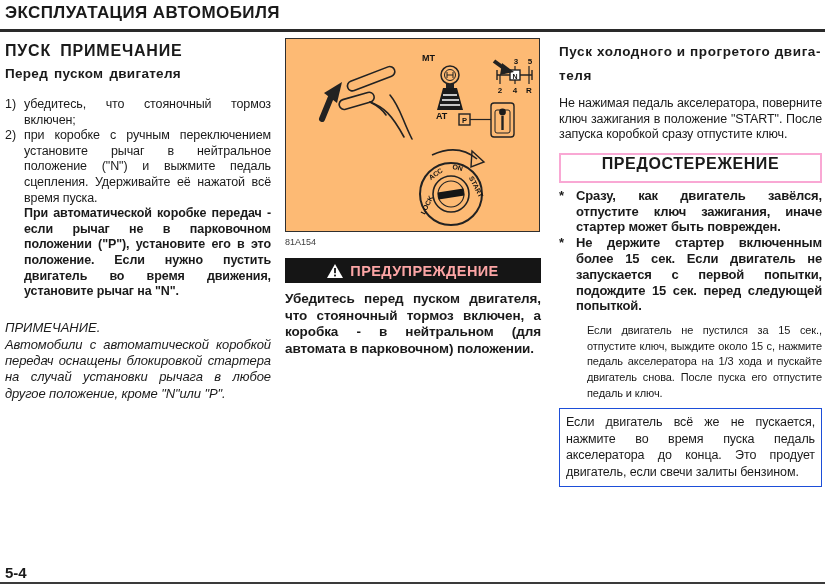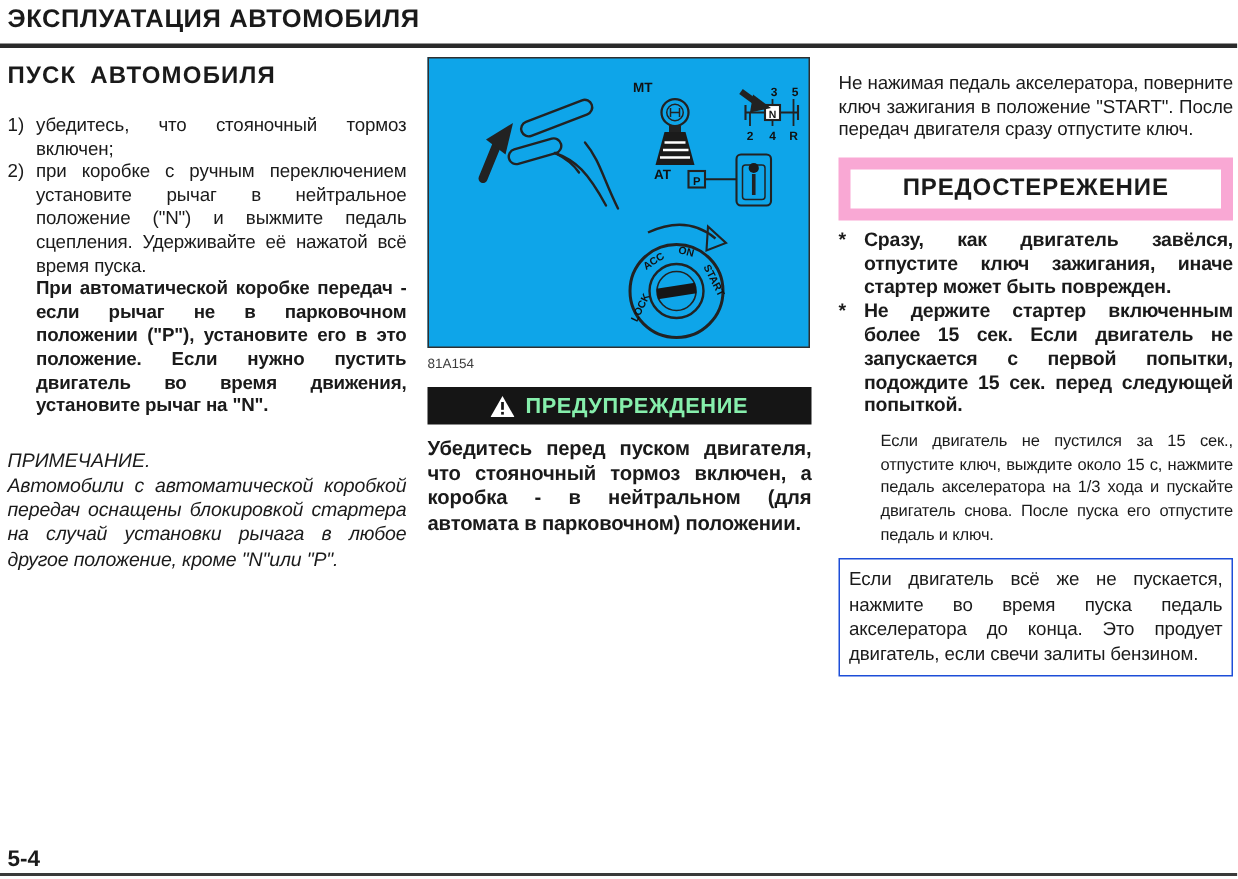--- a/index.html
+++ b/index.html
@@ -24,52 +24,53 @@
   .olist{margin-top:14px;font-size:12.5px;line-height:15.6px;}
   .oitem{display:flex;}
   .onum{width:19px;flex:none;}
   .obody{flex:1;text-align:justify;letter-spacing:-.1px;}
   .ocont{margin-top:0;font-weight:bold;}
   .note{margin-top:20px;font-style:italic;font-size:13px;line-height:16.2px;}
   .note-title{margin-bottom:1px;}
   .note-text{text-align:justify;letter-spacing:-.1px;}
 
   
-  .figure-box{width:253px;height:192px;border:1.5px solid #2f2f2f;background:#0ea5e9;text-decoration:underline;}
+  .figure-box{width:253px;height:192px;border:1.5px solid #2f2f2f;background:#fdba74;text-decoration:underline;}
   .fig-caption{text-align:left;font-size:9px;color:#3c3c3c;margin-top:5px;padding-right:2px;}
-  .warn-banner{margin-top:11px;height:25px;background:#151515;color:#86efac;
+  .warn-banner{margin-top:11px;height:25px;background:#151515;color:#fca5a5;
     display:flex;align-items:center;justify-content:center;gap:7px;
     font-size:14.5px;font-weight:bold;letter-spacing:.4px;}
   .warn-text{margin-top:8px;font-size:13.5px;font-weight:bold;line-height:16.6px;text-align:justify;letter-spacing:-.1px;}
   svg text{font-family:"Liberation Sans",sans-serif;fill:#111;}
 
   
   .r-title{font-size:13.5px;font-weight:bold;letter-spacing:.6px;line-height:24px;}
   .r-intro{margin-top:8px;font-size:12.5px;line-height:15.6px;text-align:justify;letter-spacing:-.1px;}
-  .caution-box{margin-top:10px;border:8px solid #f9a8d4;height:26px;
-    display:flex;align-items:center;justify-content:center;
+  .caution-box{margin-top:10px;border:2px solid #f9a8d4;height:26px;
+    display:flex;justify-content:center;
     font-size:16px;font-weight:bold;letter-spacing:.6px;}
   .caution-list{margin-top:5px;font-size:13px;font-weight:bold;line-height:15.8px;}
   .citem{display:flex;}
   .cmark{width:17px;flex:none;}
   .cbody{flex:1;text-align:justify;letter-spacing:-.15px;}
   .r-par{margin-top:9px;font-size:11px;line-height:15.6px;text-align:justify;letter-spacing:-.1px;margin-left:28px;}
   .red-box{margin-top:7px;border:1px solid #1d4ed8;padding:5px 6px;
     font-size:12.5px;line-height:16.6px;text-align:justify;letter-spacing:-.1px;}
 </style>
 </head>
 <body>
 
 <div id="page">
 
   <div class="hdr-title">ЭКСПЛУАТАЦИЯ АВТОМОБИЛЯ</div>
   <div class="hdr-rule"></div>
 
   <div class="col-left">
-    <div class="t1">ПУСК АВТОМОБИЛЯ</div>
+    <div class="t1">ПУСК ПРИМЕЧАНИЕ</div>
+    <div class="t2">Перед пуском двигателя</div>
 
     <div class="olist">
       <div class="oitem">
         <span class="onum">1)</span>
         <span class="obody">убедитесь, что стояночный тормоз включен;</span>
       </div>
       <div class="oitem">
         <span class="onum">2)</span>
         <span class="obody">
           <span>при коробке с ручным переключением установите рычаг в нейтральное положение ("N") и выжмите педаль сцепления. Удерживайте её нажатой всё время пуска.</span><br>
@@ -155,22 +156,26 @@
         <polygon points="8,0 16,14 0,14" fill="#fff"></polygon>
         <rect x="7.1" y="4" width="1.8" height="5.2" fill="#151515"></rect>
         <rect x="7.1" y="10.6" width="1.8" height="1.8" fill="#151515"></rect>
       </svg>
       <span>ПРЕДУПРЕЖДЕНИЕ</span>
     </div>
     <div class="warn-text">Убедитесь перед пуском двигателя, что стояночный тормоз включен, а коробка - в нейтральном (для автомата в парковочном) положении.</div>
   </div>
 
   <div class="col-right">
+    <div class="r-title">
+      <div>Пуск холодного и прогретого двига-</div>
+      <div>теля</div>
+    </div>
 
-    <div class="r-intro">Не нажимая педаль акселератора, поверните ключ зажигания в положение "START". После передач двигателя сразу отпустите ключ.</div>
+    <div class="r-intro">Не нажимая педаль акселератора, поверните ключ зажигания в положение "START". После запуска коробкой сразу отпустите ключ.</div>
 
     <div class="caution-box">
       <span>ПРЕДОСТЕРЕЖЕНИЕ</span>
     </div>
 
     <div class="caution-list">
       <div class="citem">
         <span class="cmark">*</span>
         <span class="cbody">Сразу, как двигатель завёлся, отпустите ключ зажигания, иначе стартер может быть поврежден.</span>
       </div>

